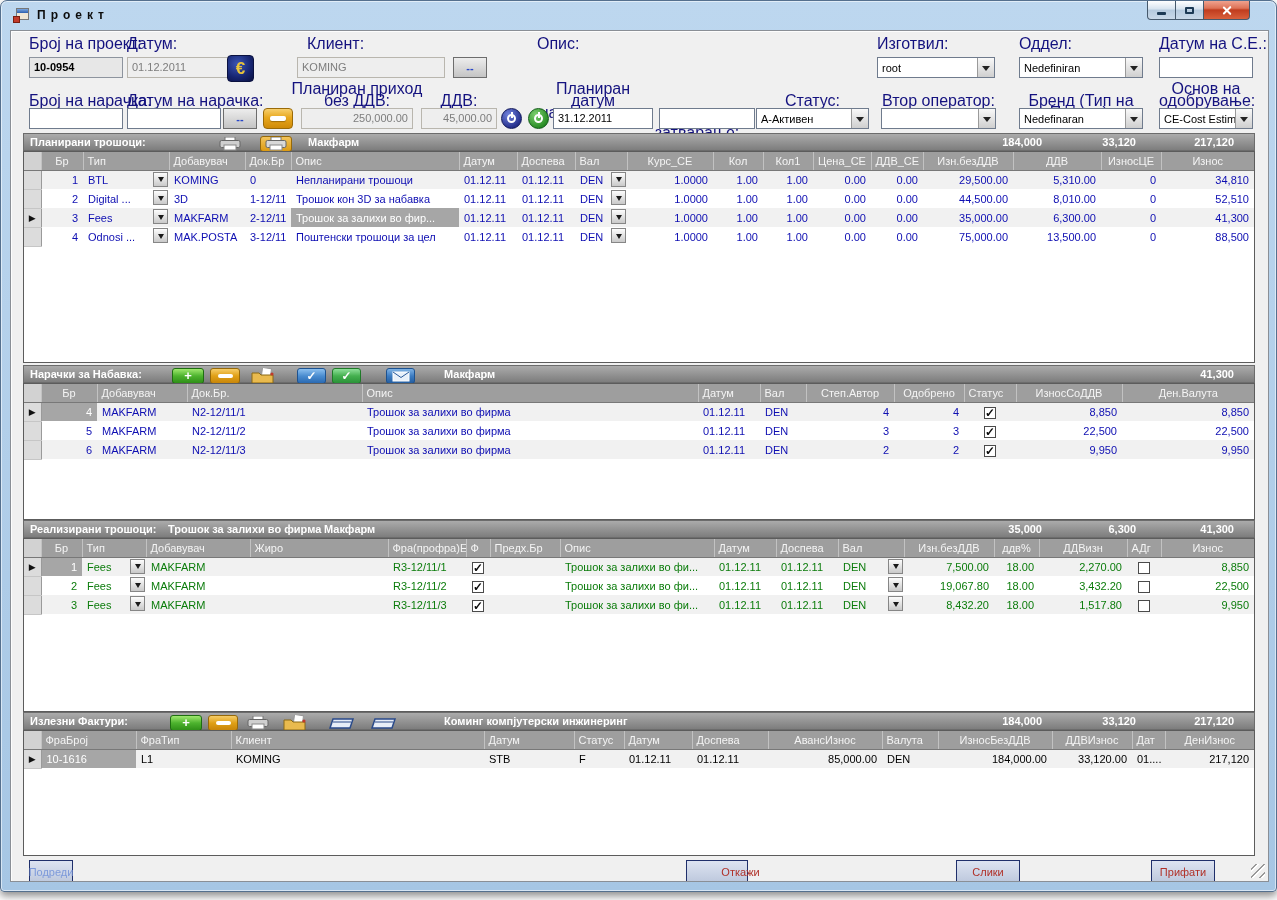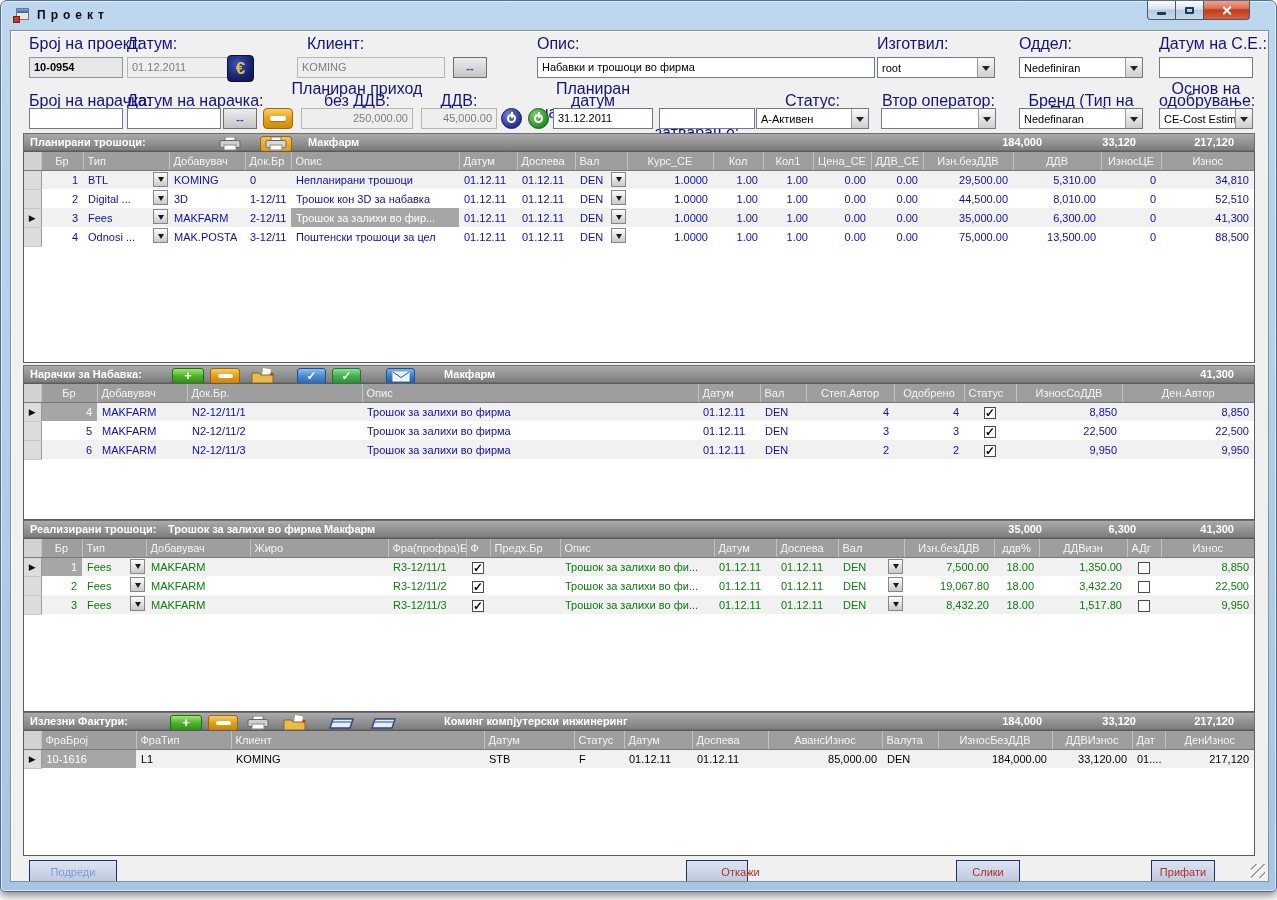--- a/index.html
+++ b/index.html
@@ -143,21 +143,20 @@
     <span class="lbl" style="left:526px; top:7px;">Опис:</span>
     <span class="lbl" style="left:866px; top:7px;">Изготвил:</span>
     <span class="lbl" style="left:1008px; top:7px;">Оддел:</span>
     <span class="lbl" style="left:1148px; top:7px;">Датум на С.Е.:</span>
 
     <div class="tbox idbox" style="left:18px; top:26px; width:94px;">10-0954</div>
     <div class="tbox dis" style="left:116px; top:26px; width:107px;">01.12.2011</div>
     <div class="euroicon" style="left:216px; top:24px;">€</div>
     <div class="tbox dis" style="left:286px; top:26px; width:148px;">KOMING</div>
     <div class="smbtn" style="left:442px; top:26px; width:34px;">--</div>
-    <div class="tbox" style="left:526px; top:26px; width:338px;">Набавки и трошоци во фирма</div>
 
     <div class="combo" style="left:866px; top:26px; width:118px;">
       <span class="cval">root</span>
       <span class="carr">
           <i class="tri"></i>
         </span>
     </div>
     <div class="combo" style="left:1008px; top:26px; width:124px;">
       <span class="cval">Nedefiniran</span>
       <span class="carr">
@@ -434,21 +433,21 @@
               <th class="num">Бр</th>
               <th>Добавувач</th>
               <th>Док.Бр.</th>
               <th>Опис</th>
               <th>Датум</th>
               <th>Вал</th>
               <th class="num">Степ.Автор</th>
               <th class="num">Одобрено</th>
               <th>Статус</th>
               <th class="num">ИзносСоДДВ</th>
-              <th class="num">Ден.Автор</th>
+              <th class="num">Ден.Валута</th>
             </tr>
           </thead>
           <tbody>
             <tr class="odd">
               <td class="rowsel">▶</td>
               <td class="num selcell">4</td>
               <td>MAKFARM</td>
               <td>N2-12/11/1</td>
               <td>Трошок за залихи во фирма</td>
               <td>01.12.11</td>
@@ -554,21 +553,21 @@
               <td class="ctr"><span class="cb on"></span></td>
               <td></td>
               <td>Трошок за залихи во фи...</td>
               <td>01.12.11</td>
               <td>01.12.11</td>
               <td class="ddcell"><span>DEN</span><span class="ddb">
                   <i></i>
                 </span></td>
               <td class="num">7,500.00</td>
               <td class="num">18.00</td>
-              <td class="num">1,350.00</td>
+              <td class="num">2,270.00</td>
               <td class="ctr"><span class="cb"></span></td>
               <td class="num">8,850</td>
             </tr>
             <tr class="even">
               <td class="rowsel"></td>
               <td class="num">2</td>
               <td class="ddcell"><span>Fees</span><span class="ddb">
                   <i></i>
                 </span></td>
               <td>MAKFARM</td>
@@ -702,19 +701,19 @@
               <td>DEN</td>
               <td class="num">184,000.00</td>
               <td class="num">33,120.00</td>
               <td>01....</td>
               <td class="num">217,120</td>
             </tr>
           </tbody>
         </table>
       </div>
 
-    <div class="bbtn bluetext" style="left:18px; top:829px; width:88px;text-align:right;">Подреди</div>
+    <div class="bbtn bluetext" style="left:18px; top:829px; width:44px;text-align:right;">Подреди</div>
     <div class="bbtn redtext" style="left:675px; top:829px; width:62px;padding-left:47px;">Откажи</div>
     <div class="bbtn redtext" style="left:945px; top:829px; width:64px;">Слики</div>
     <div class="bbtn redtext" style="left:1140px; top:829px; width:64px;">Прифати</div>
     <div class="grip"></div>
   </div>
 </div>
 
 </body></html>

